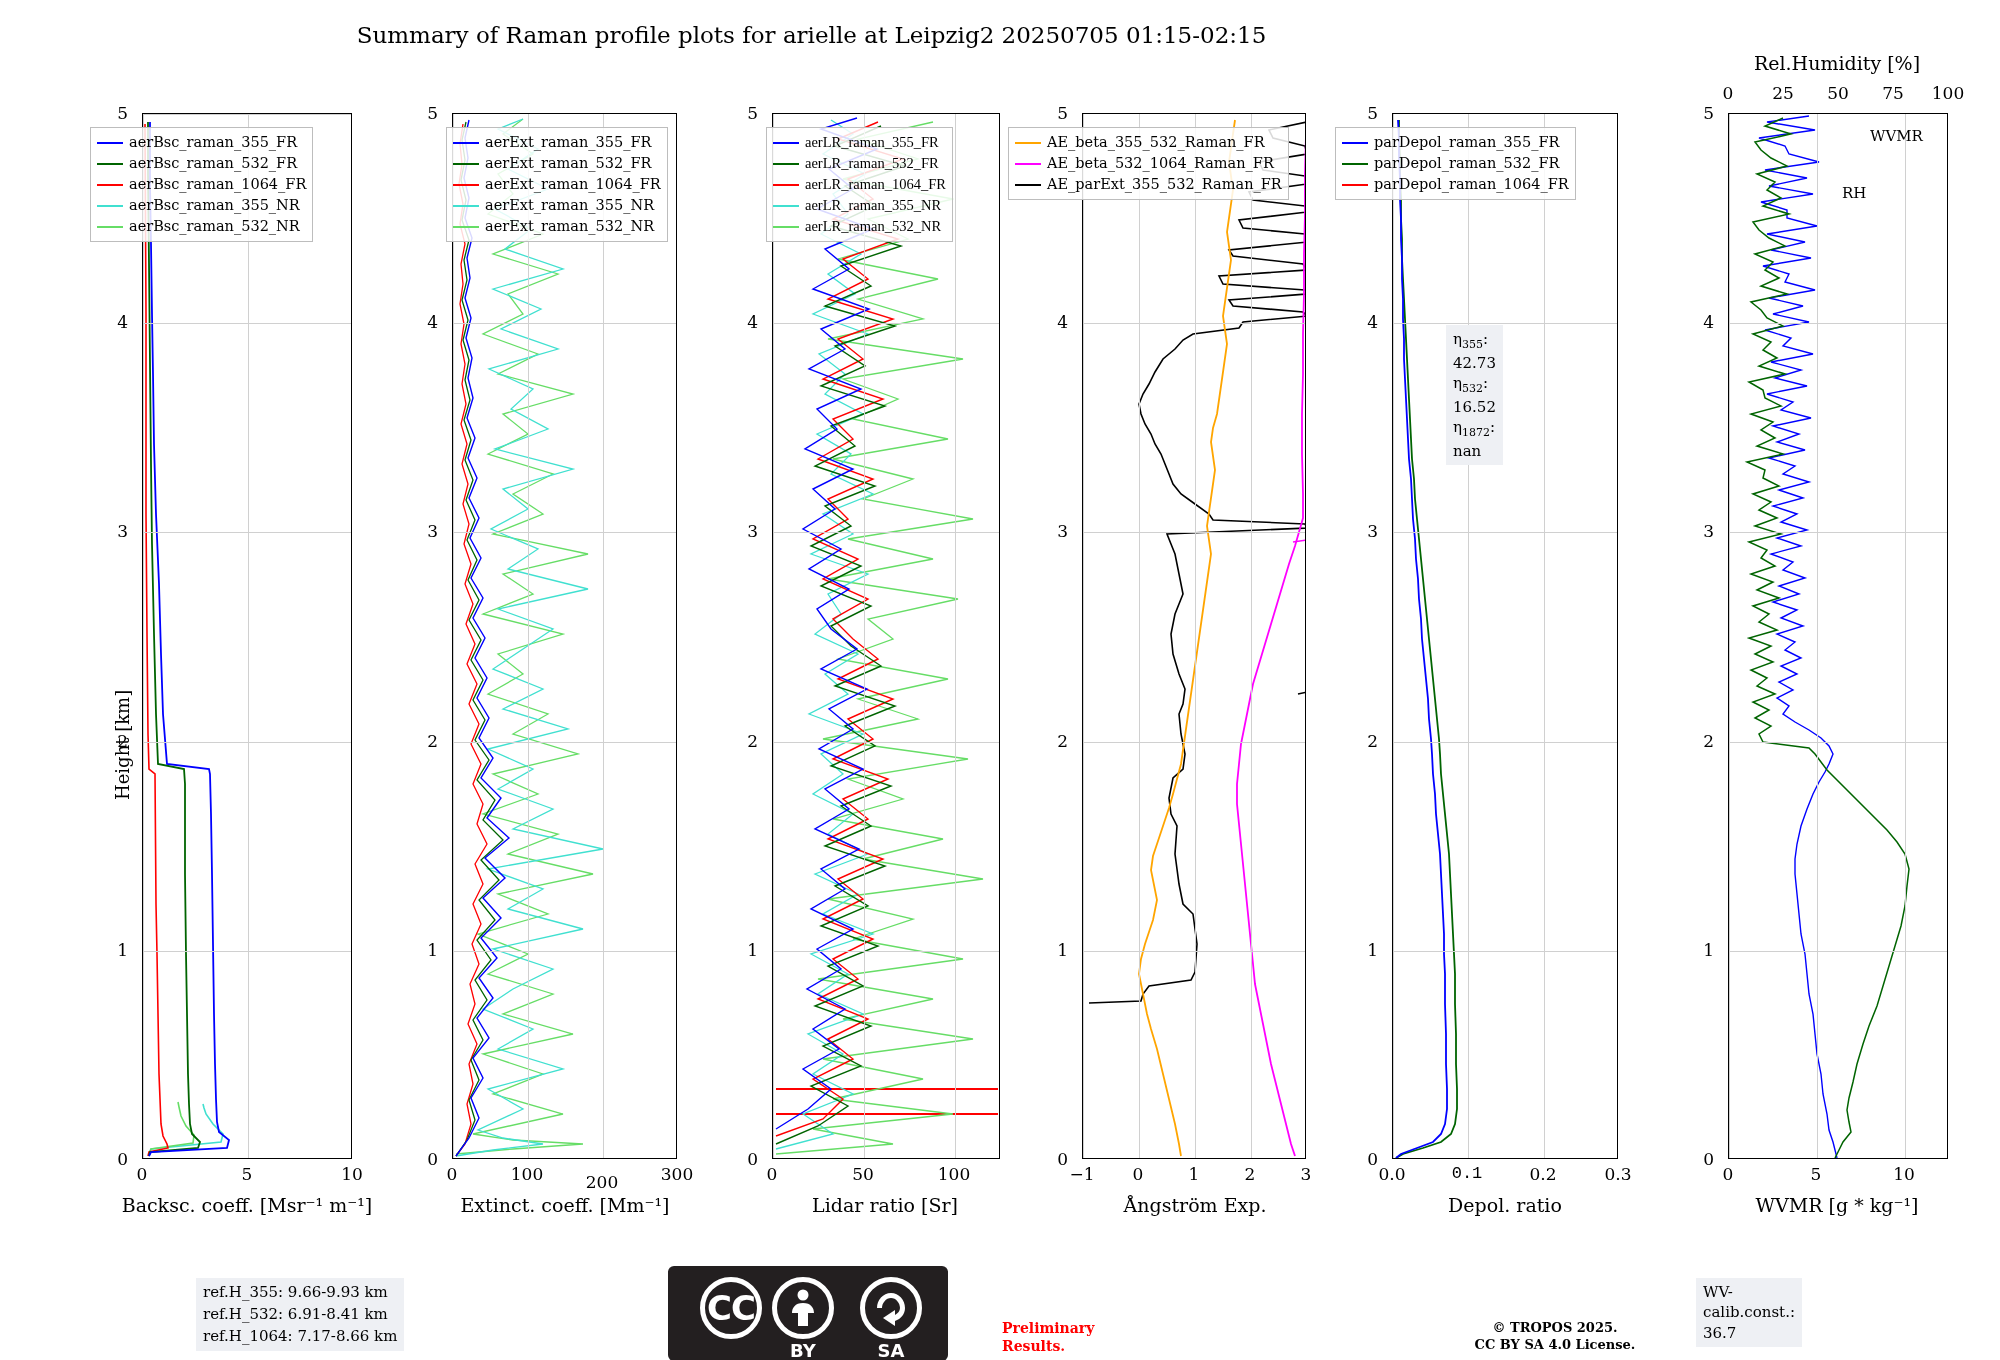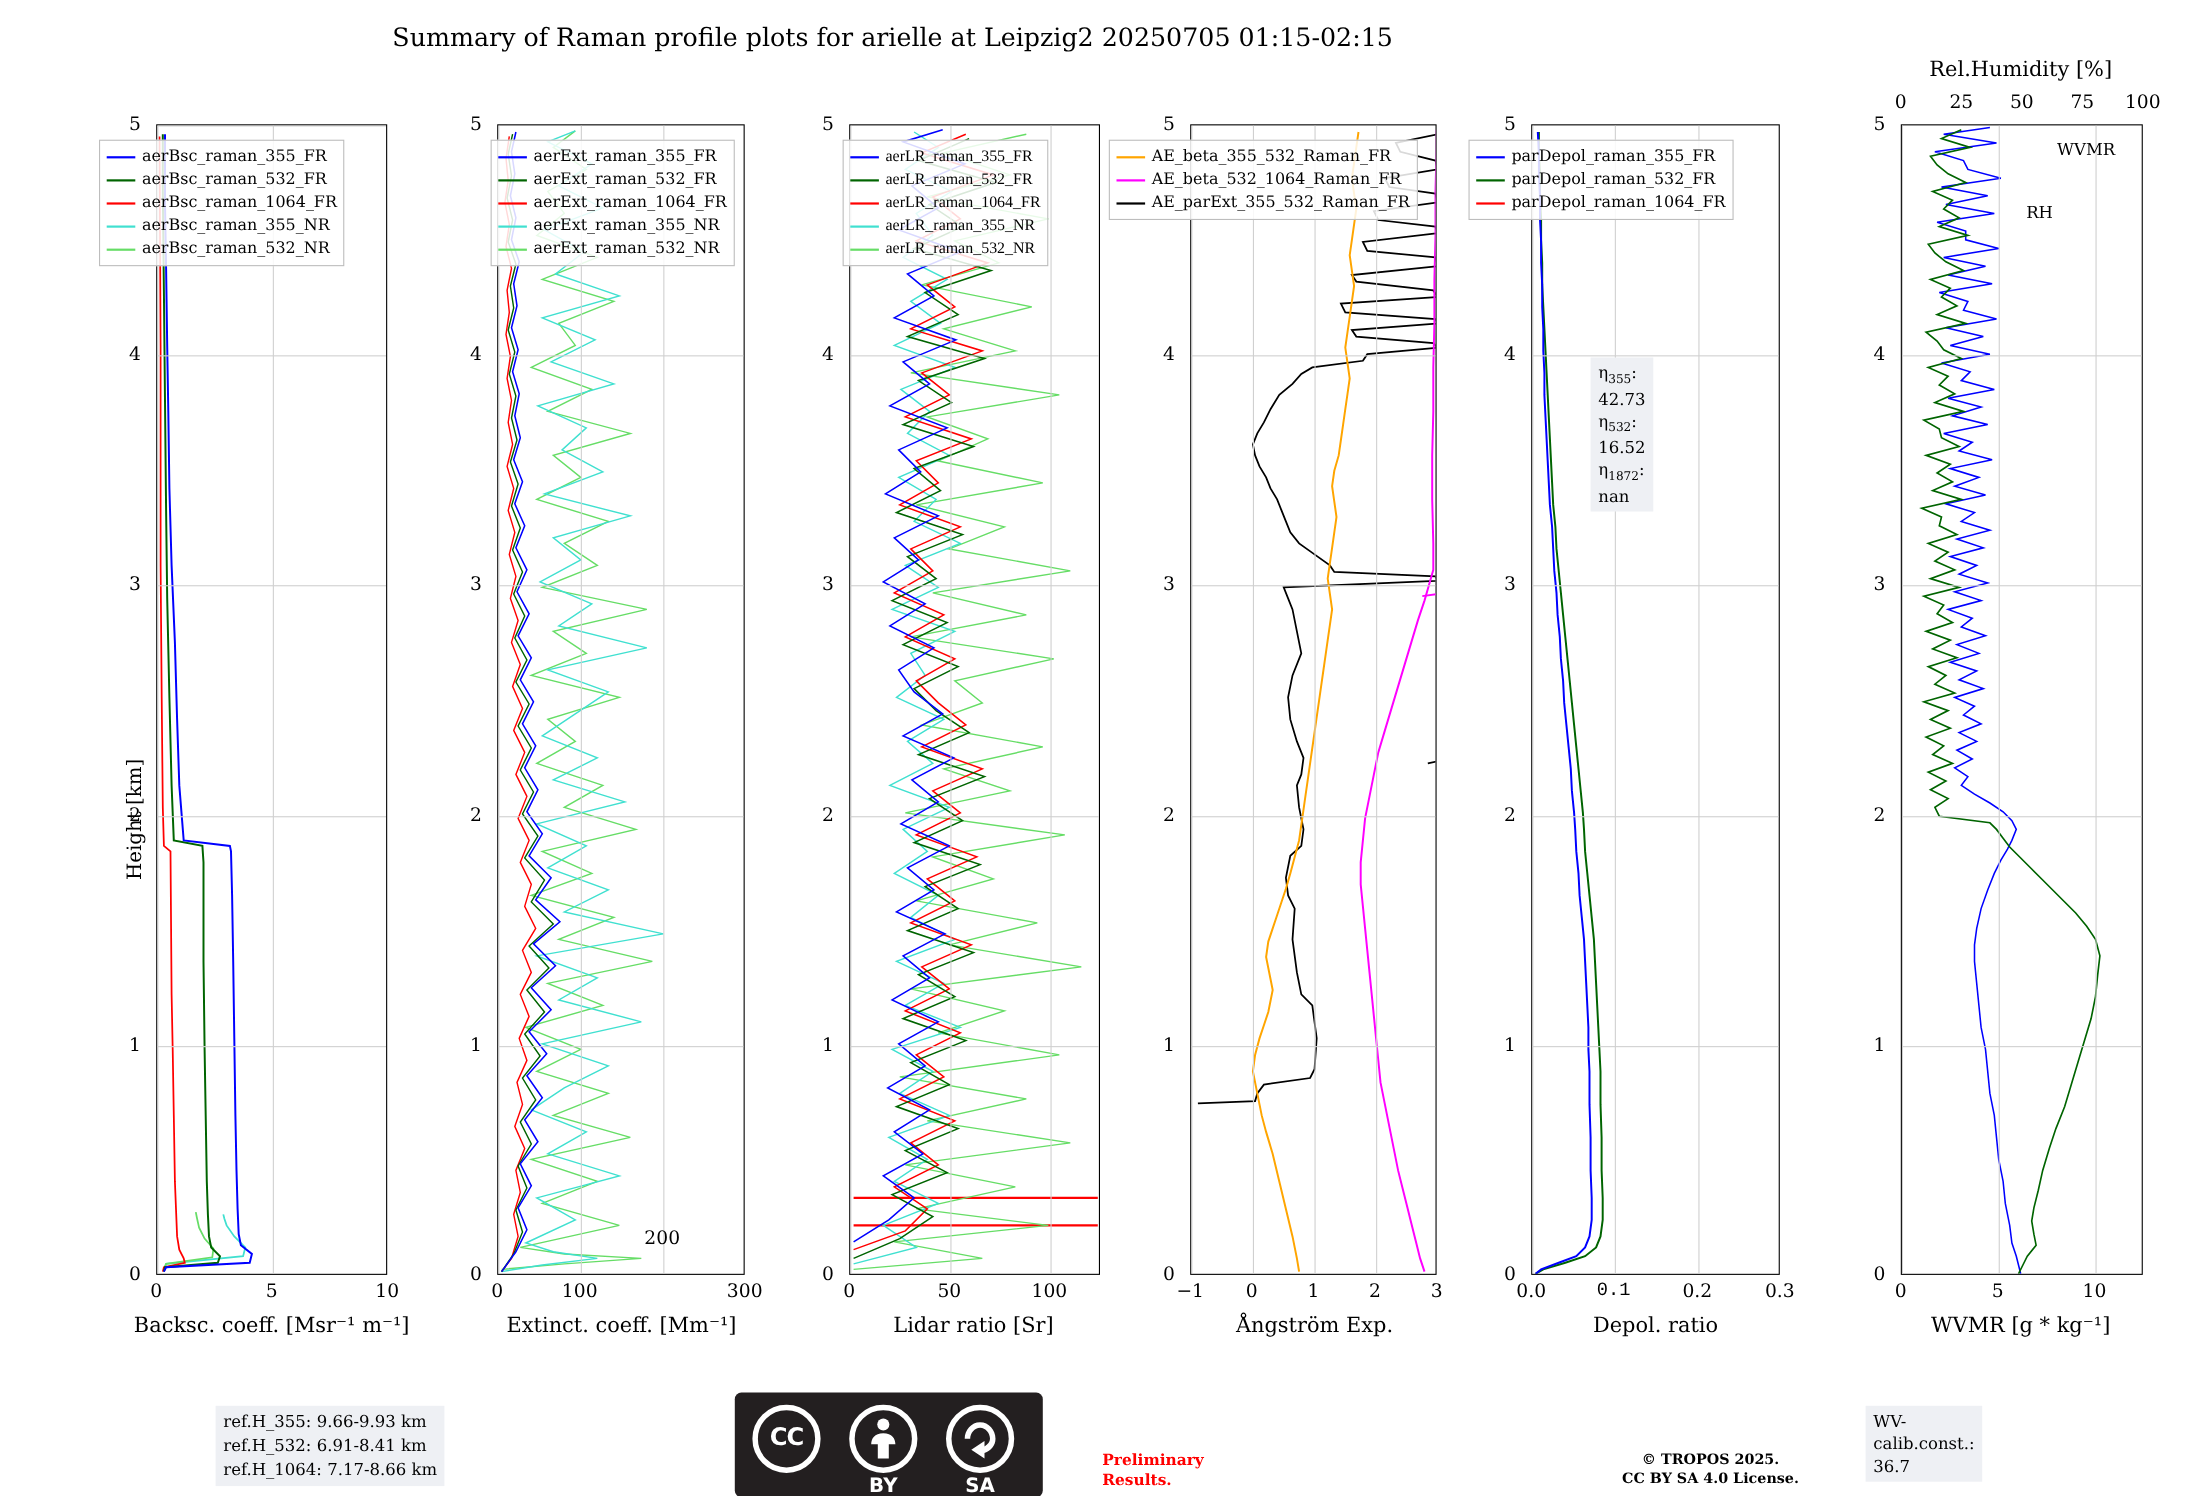--- a/index.html
+++ b/index.html
@@ -205,21 +205,21 @@
     </svg>
   </div>
   <div class="ytick-label" style="left:398px; top:1159px;">0</div>
   <div class="ytick-label" style="left:398px; top:950px;">1</div>
   <div class="ytick-label" style="left:398px; top:741px;">2</div>
   <div class="ytick-label" style="left:398px; top:531px;">3</div>
   <div class="ytick-label" style="left:398px; top:322px;">4</div>
   <div class="ytick-label" style="left:398px; top:113px;">5</div>
   <div class="xtick-label" style="left:452px; top:1164px;">0</div>
   <div class="xtick-label" style="left:527px; top:1164px;">100</div>
-  <div class="xtick-label" style="left:602px; top:1116px;">200</div>
+  <div class="xtick-label" style="left:602px; top:1172px;">200</div>
   <div class="xtick-label" style="left:677px; top:1164px;">300</div>
   <div class="xlabel" style="left:430px; top:1194px; width:270px;">Extinct. coeff. [Mm⁻¹]</div>
   <div class="legend" style="left:446px; top:127px;">
     <div class="row">
         <span class="swatch" style="border-color:#0000ff"></span>
         <span class="lbl">aerExt_raman_355_FR</span>
       </div>
     <div class="row">
         <span class="swatch" style="border-color:#006400"></span>
         <span class="lbl">aerExt_raman_532_FR</span>
@@ -441,21 +441,21 @@
   <div class="infobox" style="left:1696px; top:1278px;">WV-calib.const.: 36.7</div>
 </div>
 
 <div class="infobox" style="left:196px; top:1278px; line-height:1.45;">
   <div>ref.H_355: 9.66-9.93 km</div>
   <div>ref.H_532: 6.91-8.41 km</div>
   <div>ref.H_1064: 7.17-8.66 km</div>
 </div>
 
 <div id="cc-badge">
-  <div class="circ" style="left:16px; font-size:22px; line-height:52px; letter-spacing:-1px;">CC</div>
+  <div class="circ" style="left:32px; font-size:34px; line-height:52px; letter-spacing:-1px;">CC</div>
   <div class="circ" style="left:104px;">
     <svg width="52" height="52" viewBox="0 0 52 52" aria-hidden="true">
       <circle cx="26" cy="13" r="5.5" fill="#ffffff"></circle>
       <path d="M26 21 C18 21 15 26 15 31 L21 31 L21 44 L31 44 L31 31 L37 31 C37 26 34 21 26 21 Z" fill="#ffffff"></path>
     </svg>
   </div>
   <div class="circ" style="left:192px;">
     <svg width="52" height="52" viewBox="0 0 52 52" aria-hidden="true">
       <path d="M26 11 C34 11 40 18 40 26 C40 32 36 37 30 39 L30 44 L18 36 L30 28 L30 33 C33 31 35 29 35 26 C35 21 31 16 26 16 C21 16 17 21 17 26 L12 26 C12 18 18 11 26 11 Z" fill="#ffffff"></path>
     </svg>

